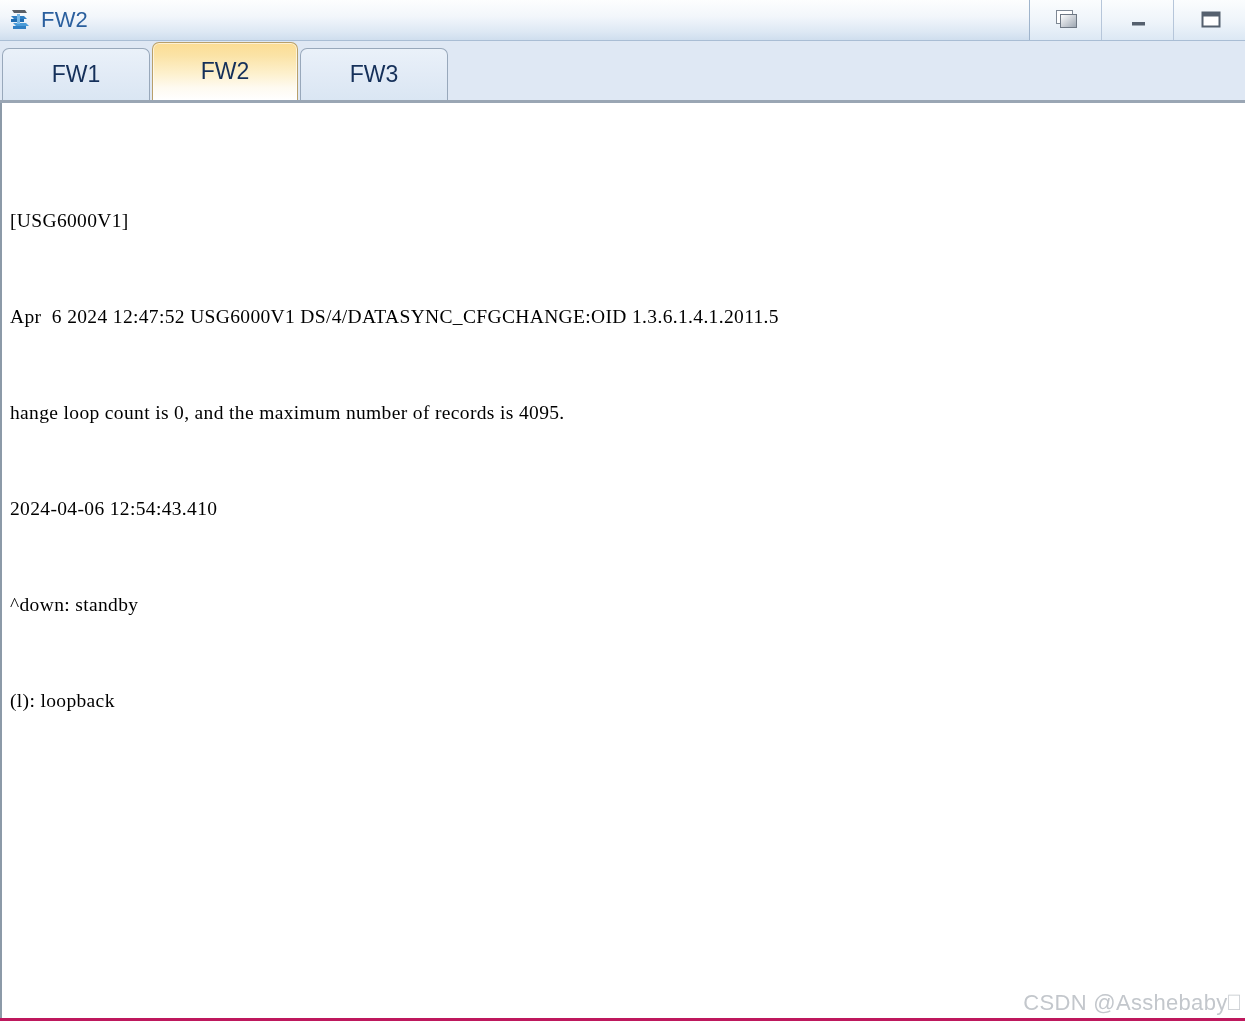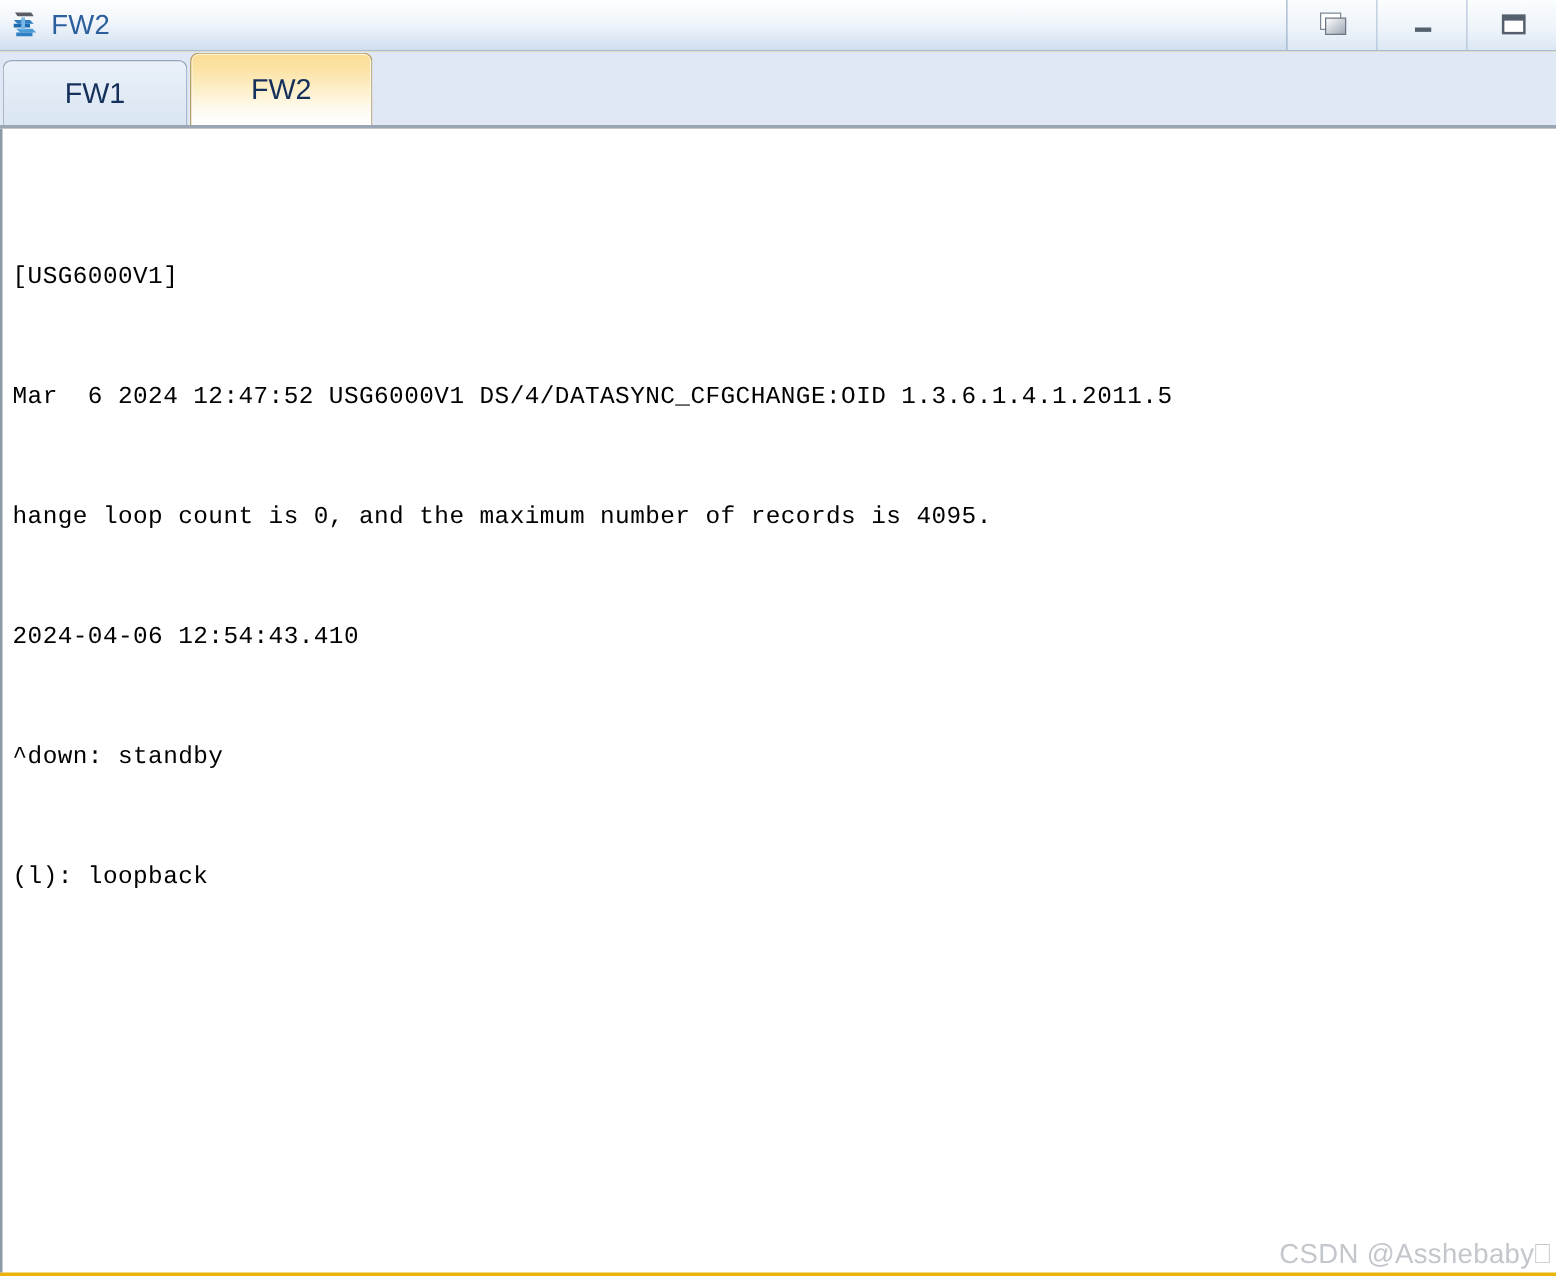--- a/index.html
+++ b/index.html
@@ -11,21 +11,21 @@
     width: 1245px;
     height: 1021px;
     overflow: hidden;
     font-family: "Liberation Sans", sans-serif;
   }
   .window {
     position: relative;
     width: 1245px;
     height: 1021px;
     overflow: hidden;
-    background: #eab308;
+    background: #be185d;
   }
 
   
   .titlebar {
     position: relative;
     height: 41px;
     background: linear-gradient(to bottom, #fdfefe 0%, #f2f6fb 42%, #dde8f4 80%, #cfdeee 100%);
     border-bottom: 1px solid #a9bdd4;
     display: flex;
     align-items: center;
@@ -122,20 +122,21 @@
     font-family: "Liberation Mono", "DejaVu Sans Mono", monospace;
     font-size: 19.5px;
     line-height: 32px;
     color: #000000;
     letter-spacing: 0.35px;
   }
   .term-line {
     padding-left: 8px;
     height: 32px;
     white-space: pre;
+    font-family: Liberation Serif, serif;
   }
 
   .watermark {
     position: absolute;
     right: 4px;
     bottom: 2px;
     font-family: "Liberation Sans", sans-serif;
     font-size: 22px;
     color: #c3c7cc;
     letter-spacing: 0.3px;
@@ -189,27 +190,30 @@
     </div>
   </div>
 
   <div class="tabstrip">
     <div class="tab">
       <span>FW1</span>
     </div>
     <div class="tab active">
       <span>FW2</span>
     </div>
+    <div class="tab">
+      <span>FW3</span>
+    </div>
   </div>
 
   <div class="terminal">
     <div class="term-inner">
 
       <div class="term-line">[USG6000V1]</div>
-      <div class="term-line">Mar  6 2024 12:47:52 USG6000V1 DS/4/DATASYNC_CFGCHANGE:OID 1.3.6.1.4.1.2011.5</div>
+      <div class="term-line">Apr  6 2024 12:47:52 USG6000V1 DS/4/DATASYNC_CFGCHANGE:OID 1.3.6.1.4.1.2011.5</div>
       <div class="term-line">hange loop count is 0, and the maximum number of records is 4095.</div>
       <div class="term-line">2024-04-06 12:54:43.410</div>
       <div class="term-line">^down: standby</div>
       <div class="term-line">(l): loopback</div>
       
       
       
       
       
       

